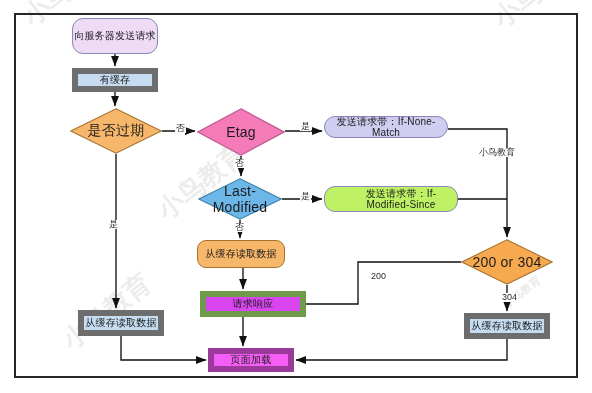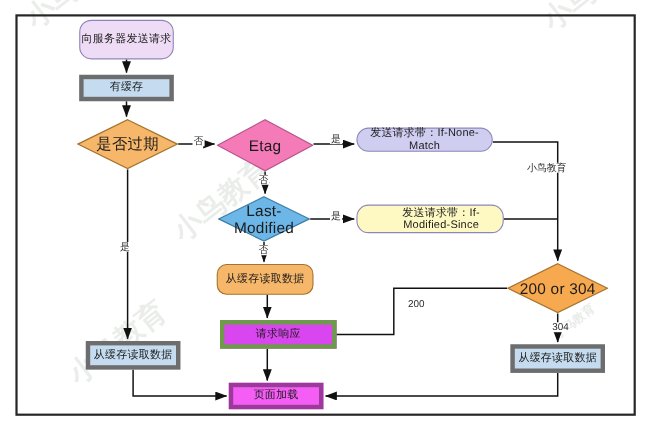--- a/index.html
+++ b/index.html
@@ -56,21 +56,21 @@
     display: flex;
     align-items: center;
     justify-content: center;
     text-align: center;
     color: #1b1b1b;
     font-size: 10px;
     line-height: 1.15;
     letter-spacing: 0.2px;
   }
   .rect {
-    border: 4px solid #0369a1;
+    border: 6px solid #0369a1;
   }
   .round {
     border: 1px solid #8d86b8;
     border-radius: 11px;
   }
   .round-orange {
     border: 1px solid #a5722f;
     border-radius: 9px;
   }
   .diamond-wrap {
@@ -177,21 +177,21 @@
       </div>
       <div class="diamond-wrap" style="left: 198px; top: 178px; width: 84px; height: 42px;">
         <svg width="84" height="42" viewBox="0 0 84 42">
           <polygon points="42,0.8 83.2,21 42,41.2 0.8,21" fill="#6cb6e8" stroke="#3f7fa8" stroke-width="1.1"></polygon>
         </svg>
         <div class="diamond-label">Last-Modified</div>
       </div>
       <div class="node round" style="left: 324px; top: 116px; width: 124px; height: 22px; background: rgb(207, 205, 240); border-color: rgb(141, 134, 184);">
         <span>发送请求带：If-None-Match</span>
       </div>
-      <div class="node round" style="left: 324px; top: 186px; width: 134px; height: 26px; background: #fef9c3; border-color: rgb(141, 134, 184); padding-left: 20px;">
+      <div class="node round" style="left: 324px; top: 186px; width: 134px; height: 26px; background: #bef264; border-color: rgb(141, 134, 184); padding-left: 20px;">
         <span>发送请求带：If-Modified-Since</span>
       </div>
       <div class="node round-orange" style="left: 197px; top: 240px; width: 88px; height: 28px; background: rgb(247, 183, 106); border-color: rgb(165, 114, 47);">
         <span>从缓存读取数据</span>
       </div>
       <div class="diamond-wrap" style="left: 461px; top: 239px; width: 92px; height: 46px;">
         <svg width="92" height="46" viewBox="0 0 92 46">
           <polygon points="46,0.8 91.2,23 46,45.2 0.8,23" fill="#f7a94f" stroke="#a5722f" stroke-width="1.1"></polygon>
         </svg>
         <div class="diamond-label">200 or 304</div>

